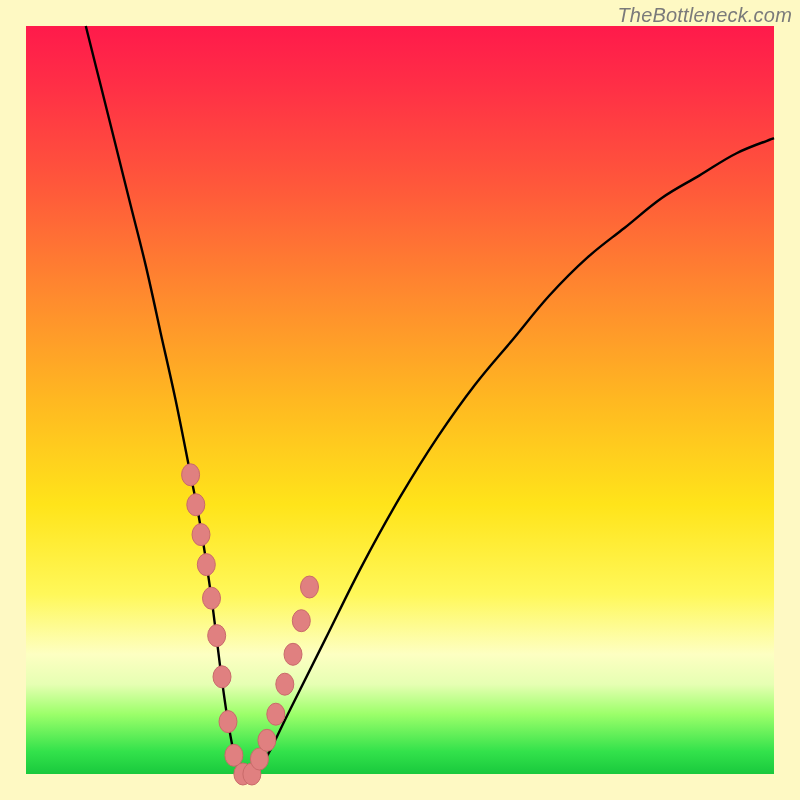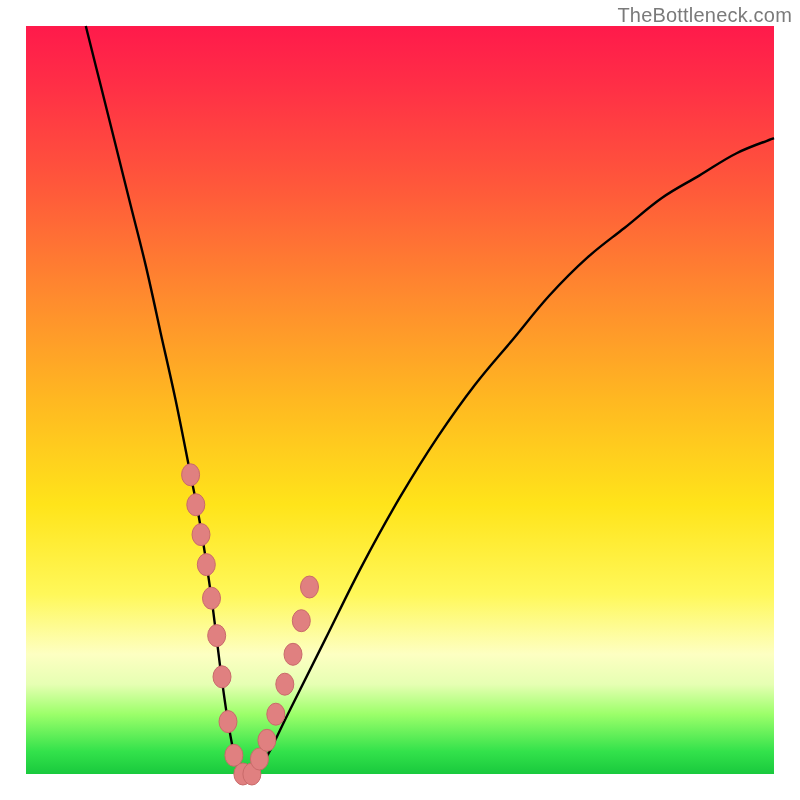--- a/index.html
+++ b/index.html
@@ -10,21 +10,22 @@
     background: #000;
     overflow: hidden;
     font-family: Arial, Helvetica, sans-serif;
   }
   .frame {
     position: absolute;
     left: 0;
     top: 0;
     width: 800px;
     height: 800px;
-    background: #ffffff;
+    background: #fef9c3;
+    font-style: italic;
   }
   .plot {
     position: absolute;
     left: 26px;
     top: 26px;
     width: 748px;
     height: 748px;
     
     background: linear-gradient(
       to bottom,

